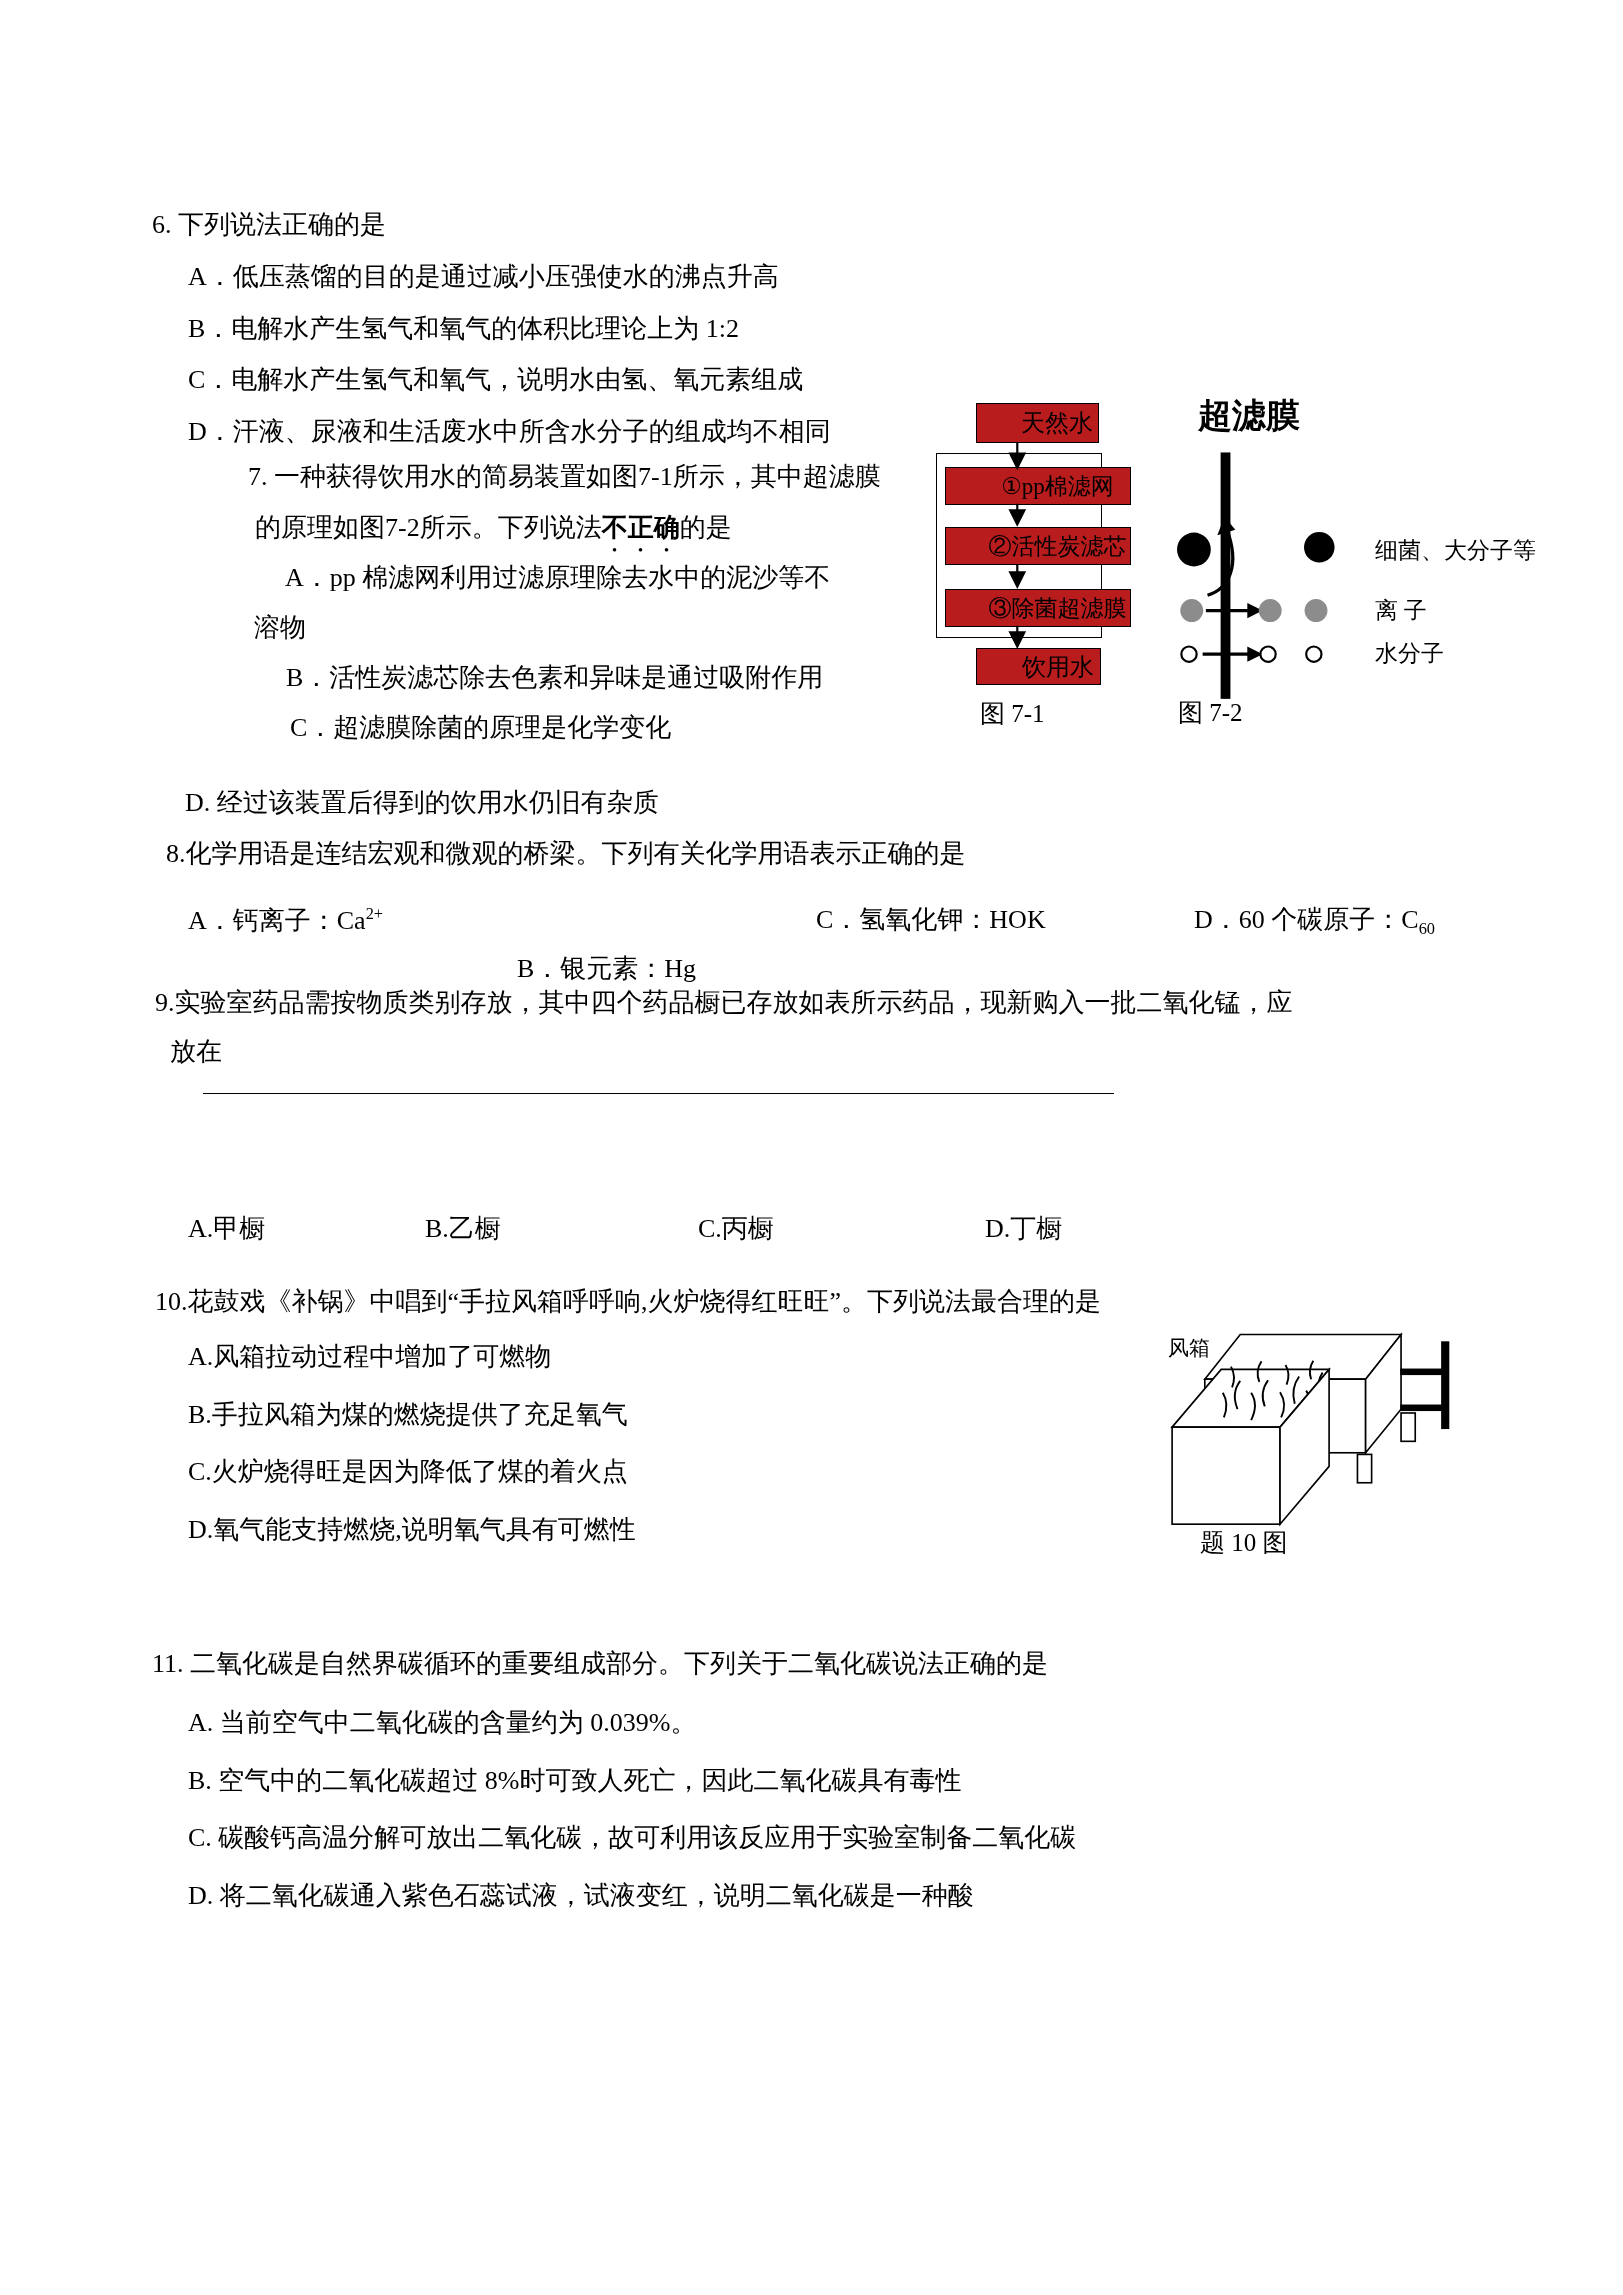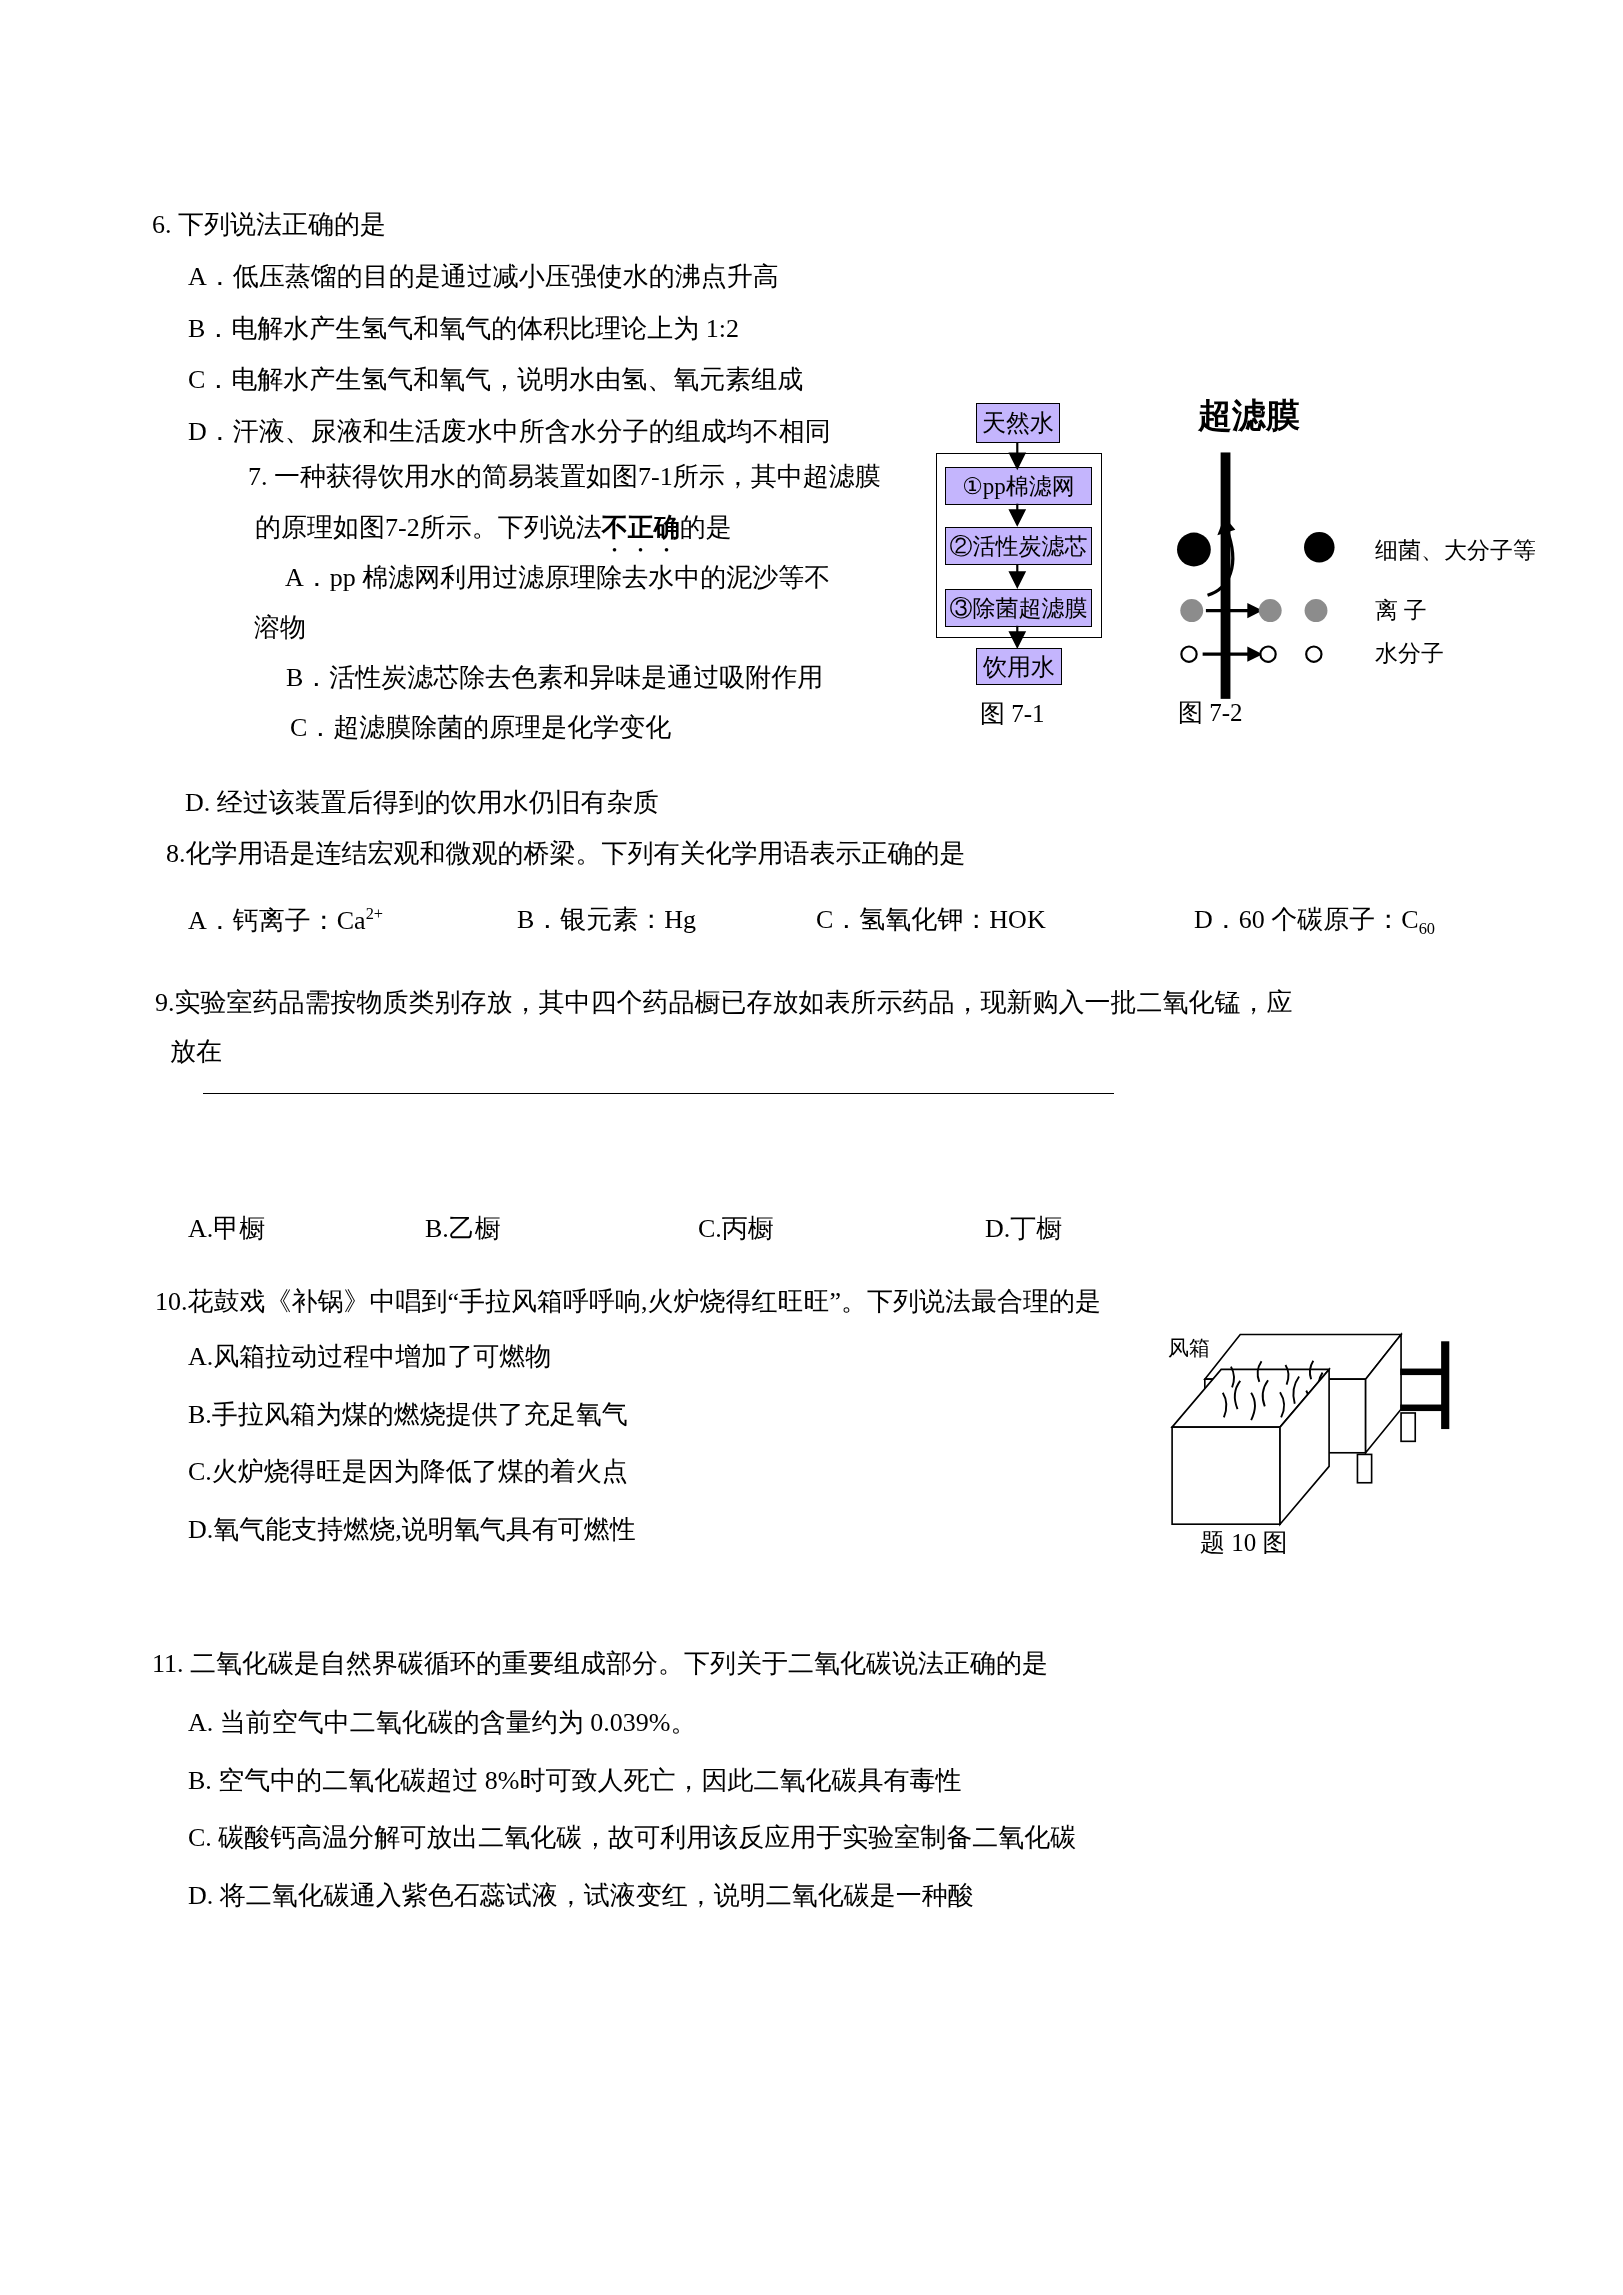--- a/index.html
+++ b/index.html
@@ -14,23 +14,23 @@
   .em{
     font-weight:bold;
     -webkit-text-emphasis:filled dot;
     -webkit-text-emphasis-position:under right;
     text-emphasis:filled dot;
     text-emphasis-position:under right;
   }
   .ss-sup{font-size:16.4px;vertical-align:super;}
   .ss-sub{font-size:16.4px;vertical-align:sub;}
   .fbox{
-    position:absolute;border:1.6px solid #000;background:#c4b5fd;
+    position:absolute;border:1.6px solid #000;background:#b91c1c;
     display:flex;align-items:center;justify-content:center;
-    font-size:23px;white-space:nowrap;
+    font-size:23px;white-space:nowrap;padding-left:39px;
   }
   .fouter{position:absolute;border:1.6px solid #000;background:transparent;}
   .fig2-title{font-weight:bold;font-size:34px;}
   .leg{font-size:23px;margin-left:16px;}
   .cap{font-size:25px;}
   .figlabel{font-size:21px;}
   svg.overlay{position:absolute;left:0;top:0;pointer-events:none;}
   table.med{position:absolute;left:203px;top:1101px;border-collapse:collapse;table-layout:fixed;}
   table.med td{
     border-left:1.1px solid #000;border-right:1.1px solid #000;
@@ -70,21 +70,21 @@
 <div class="t fig2-title" style="left:1198px;top:396px">超滤膜</div>
 <div class="t leg" style="left:1359px;top:538px">细菌、大分子等</div>
 <div class="t leg" style="left:1359px;top:598px">离 子</div>
 <div class="t leg" style="left:1359px;top:641px">水分子</div>
 <div class="t cap" style="left:1178px;top:699px">图 7-2</div>
 
 <div class="t" style="left:166px;top:839px">8.化学用语是连结宏观和微观的桥梁。下列有关化学用语表示正确的是</div>
 <div class="t" style="left:188px;top:905px">
   <span>A．钙离子：Ca</span><span class="ss-sup">2+</span>
 </div>
-<div class="t" style="left:517px;top:905px">B．银元素：Hg</div>
+<div class="t" style="left:517px;top:954px">B．银元素：Hg</div>
 <div class="t" style="left:816px;top:905px">C．氢氧化钾：HOK</div>
 <div class="t" style="left:1194px;top:905px">
   <span>D．60 个碳原子：C</span><span class="ss-sub">60</span>
 </div>
 
 <div class="t" style="left:155px;top:988px">9.实验室药品需按物质类别存放，其中四个药品橱已存放如表所示药品，现新购入一批二氧化锰，应</div>
 <div class="t" style="left:170px;top:1037px">放在</div>
 
 <div class="tline" style="left:203px;top:1093px;width:911px"></div>
 <table class="med">

